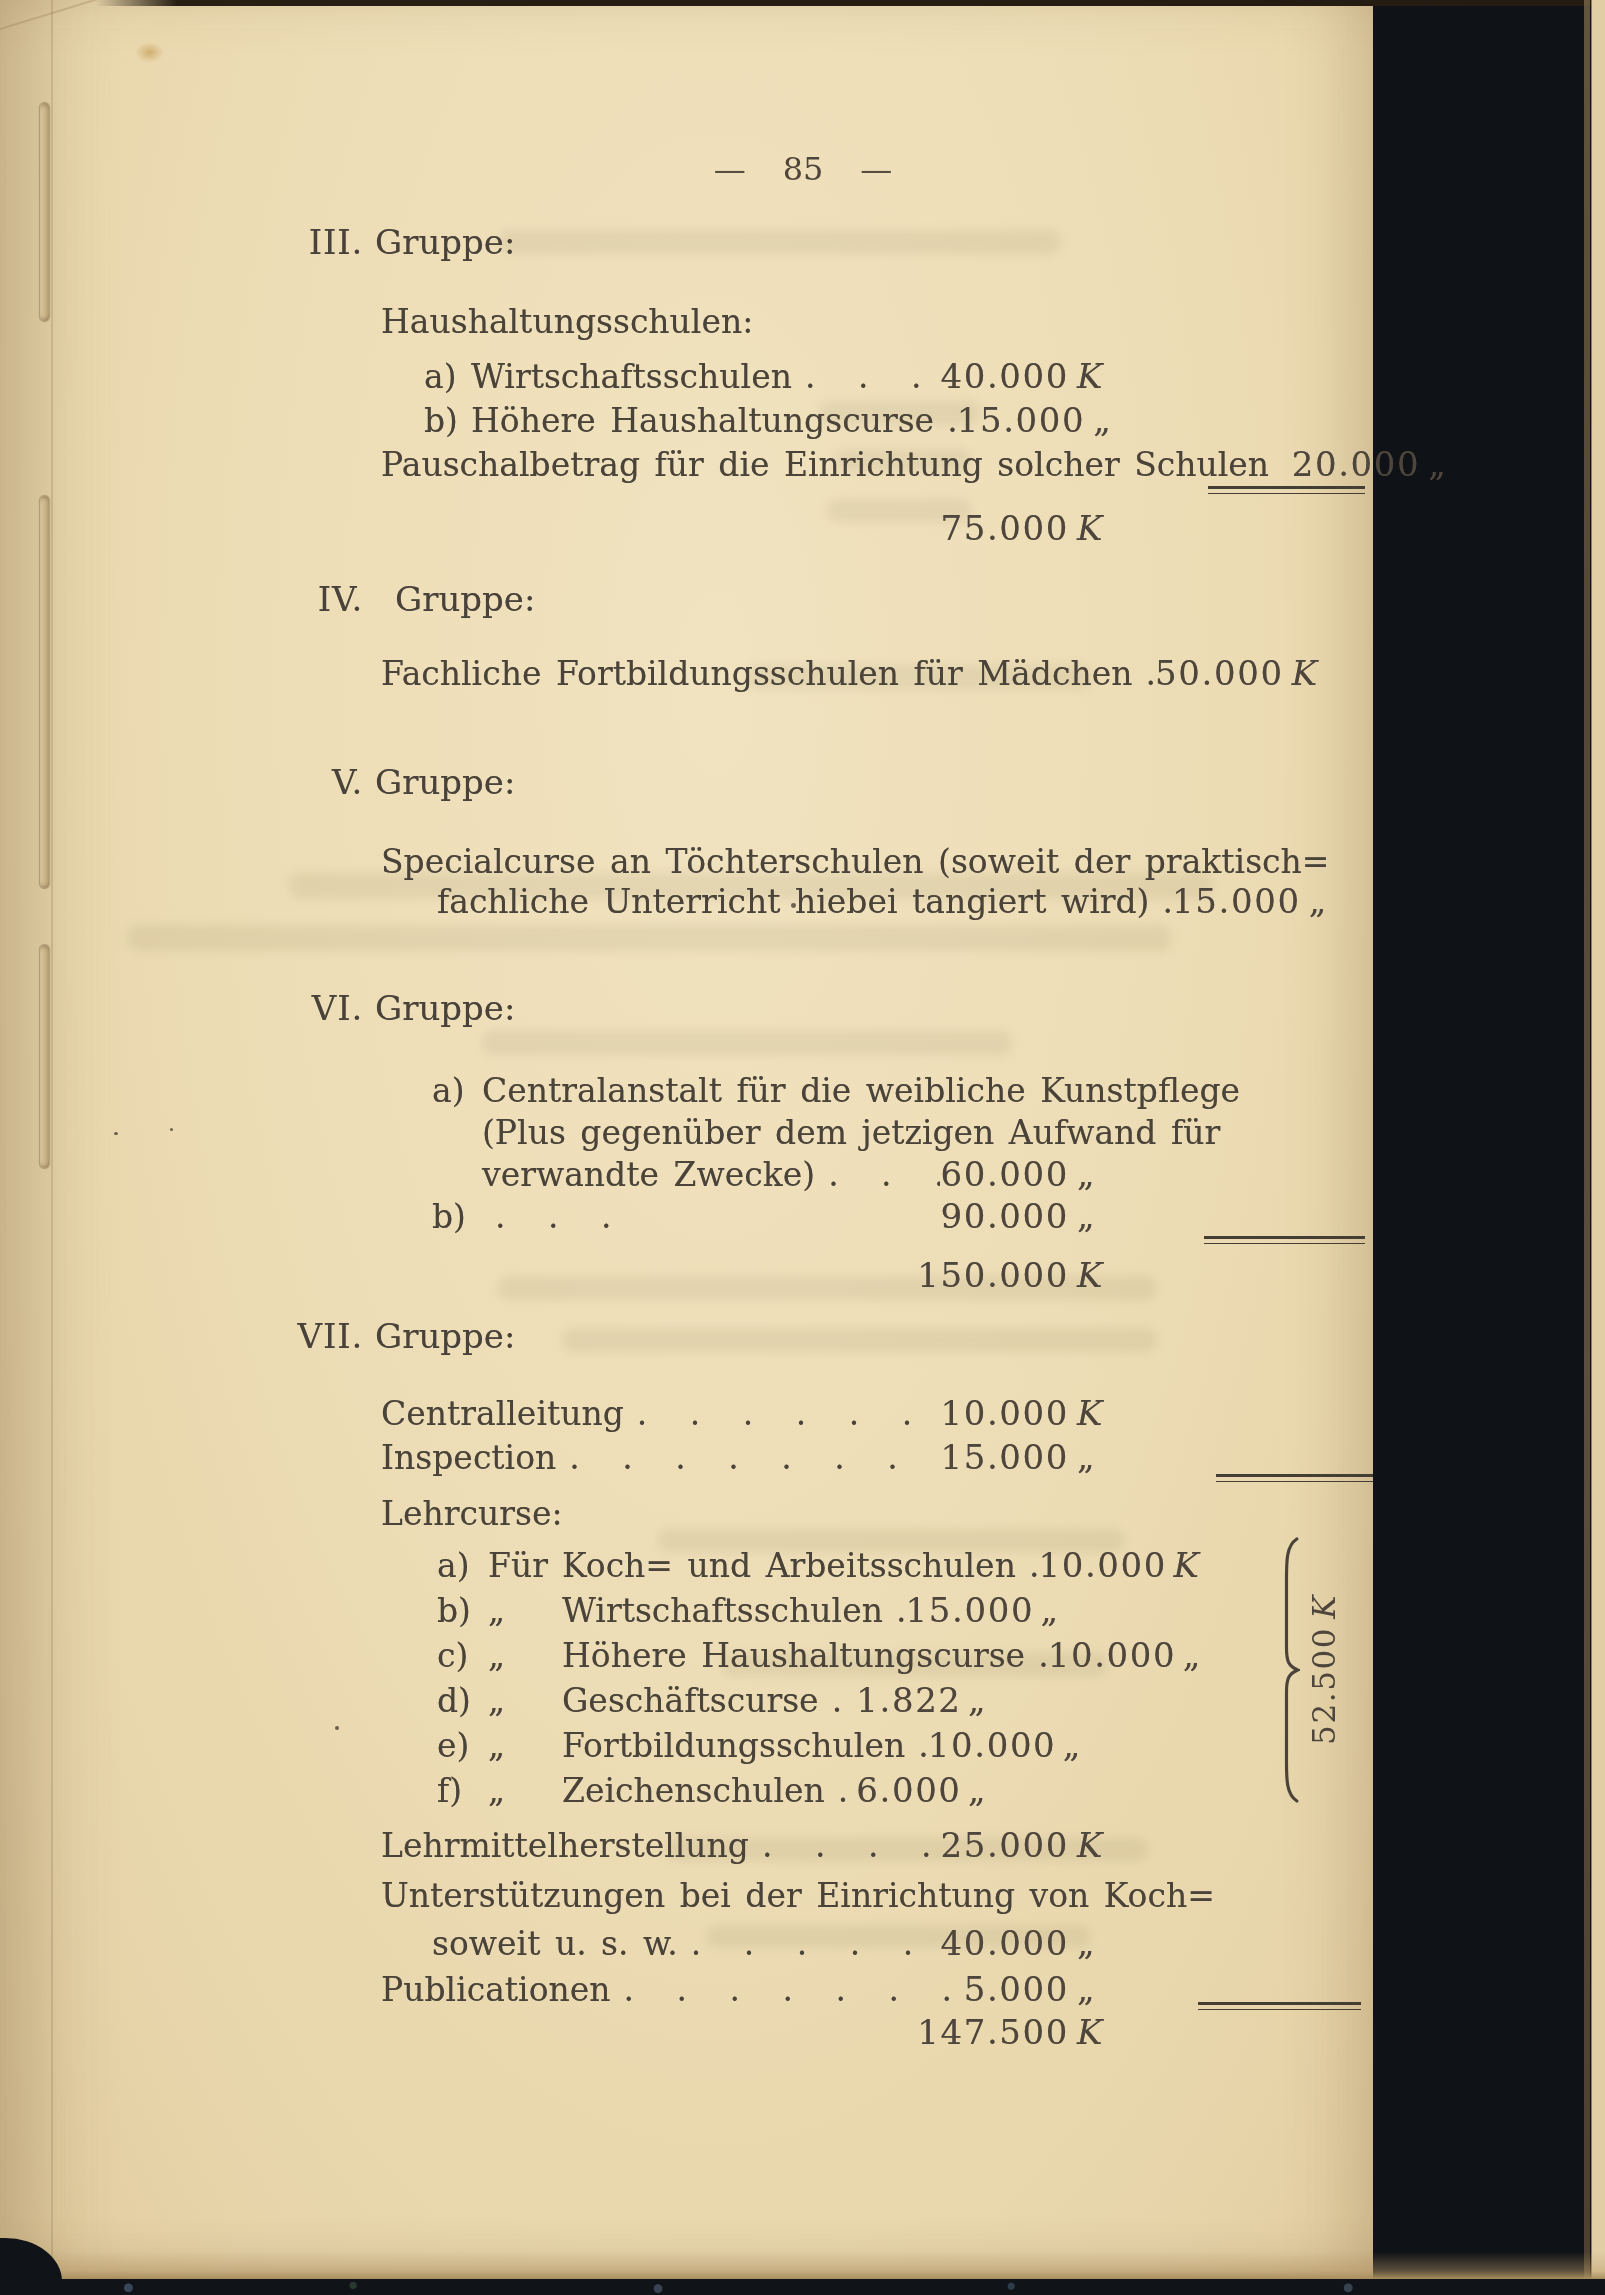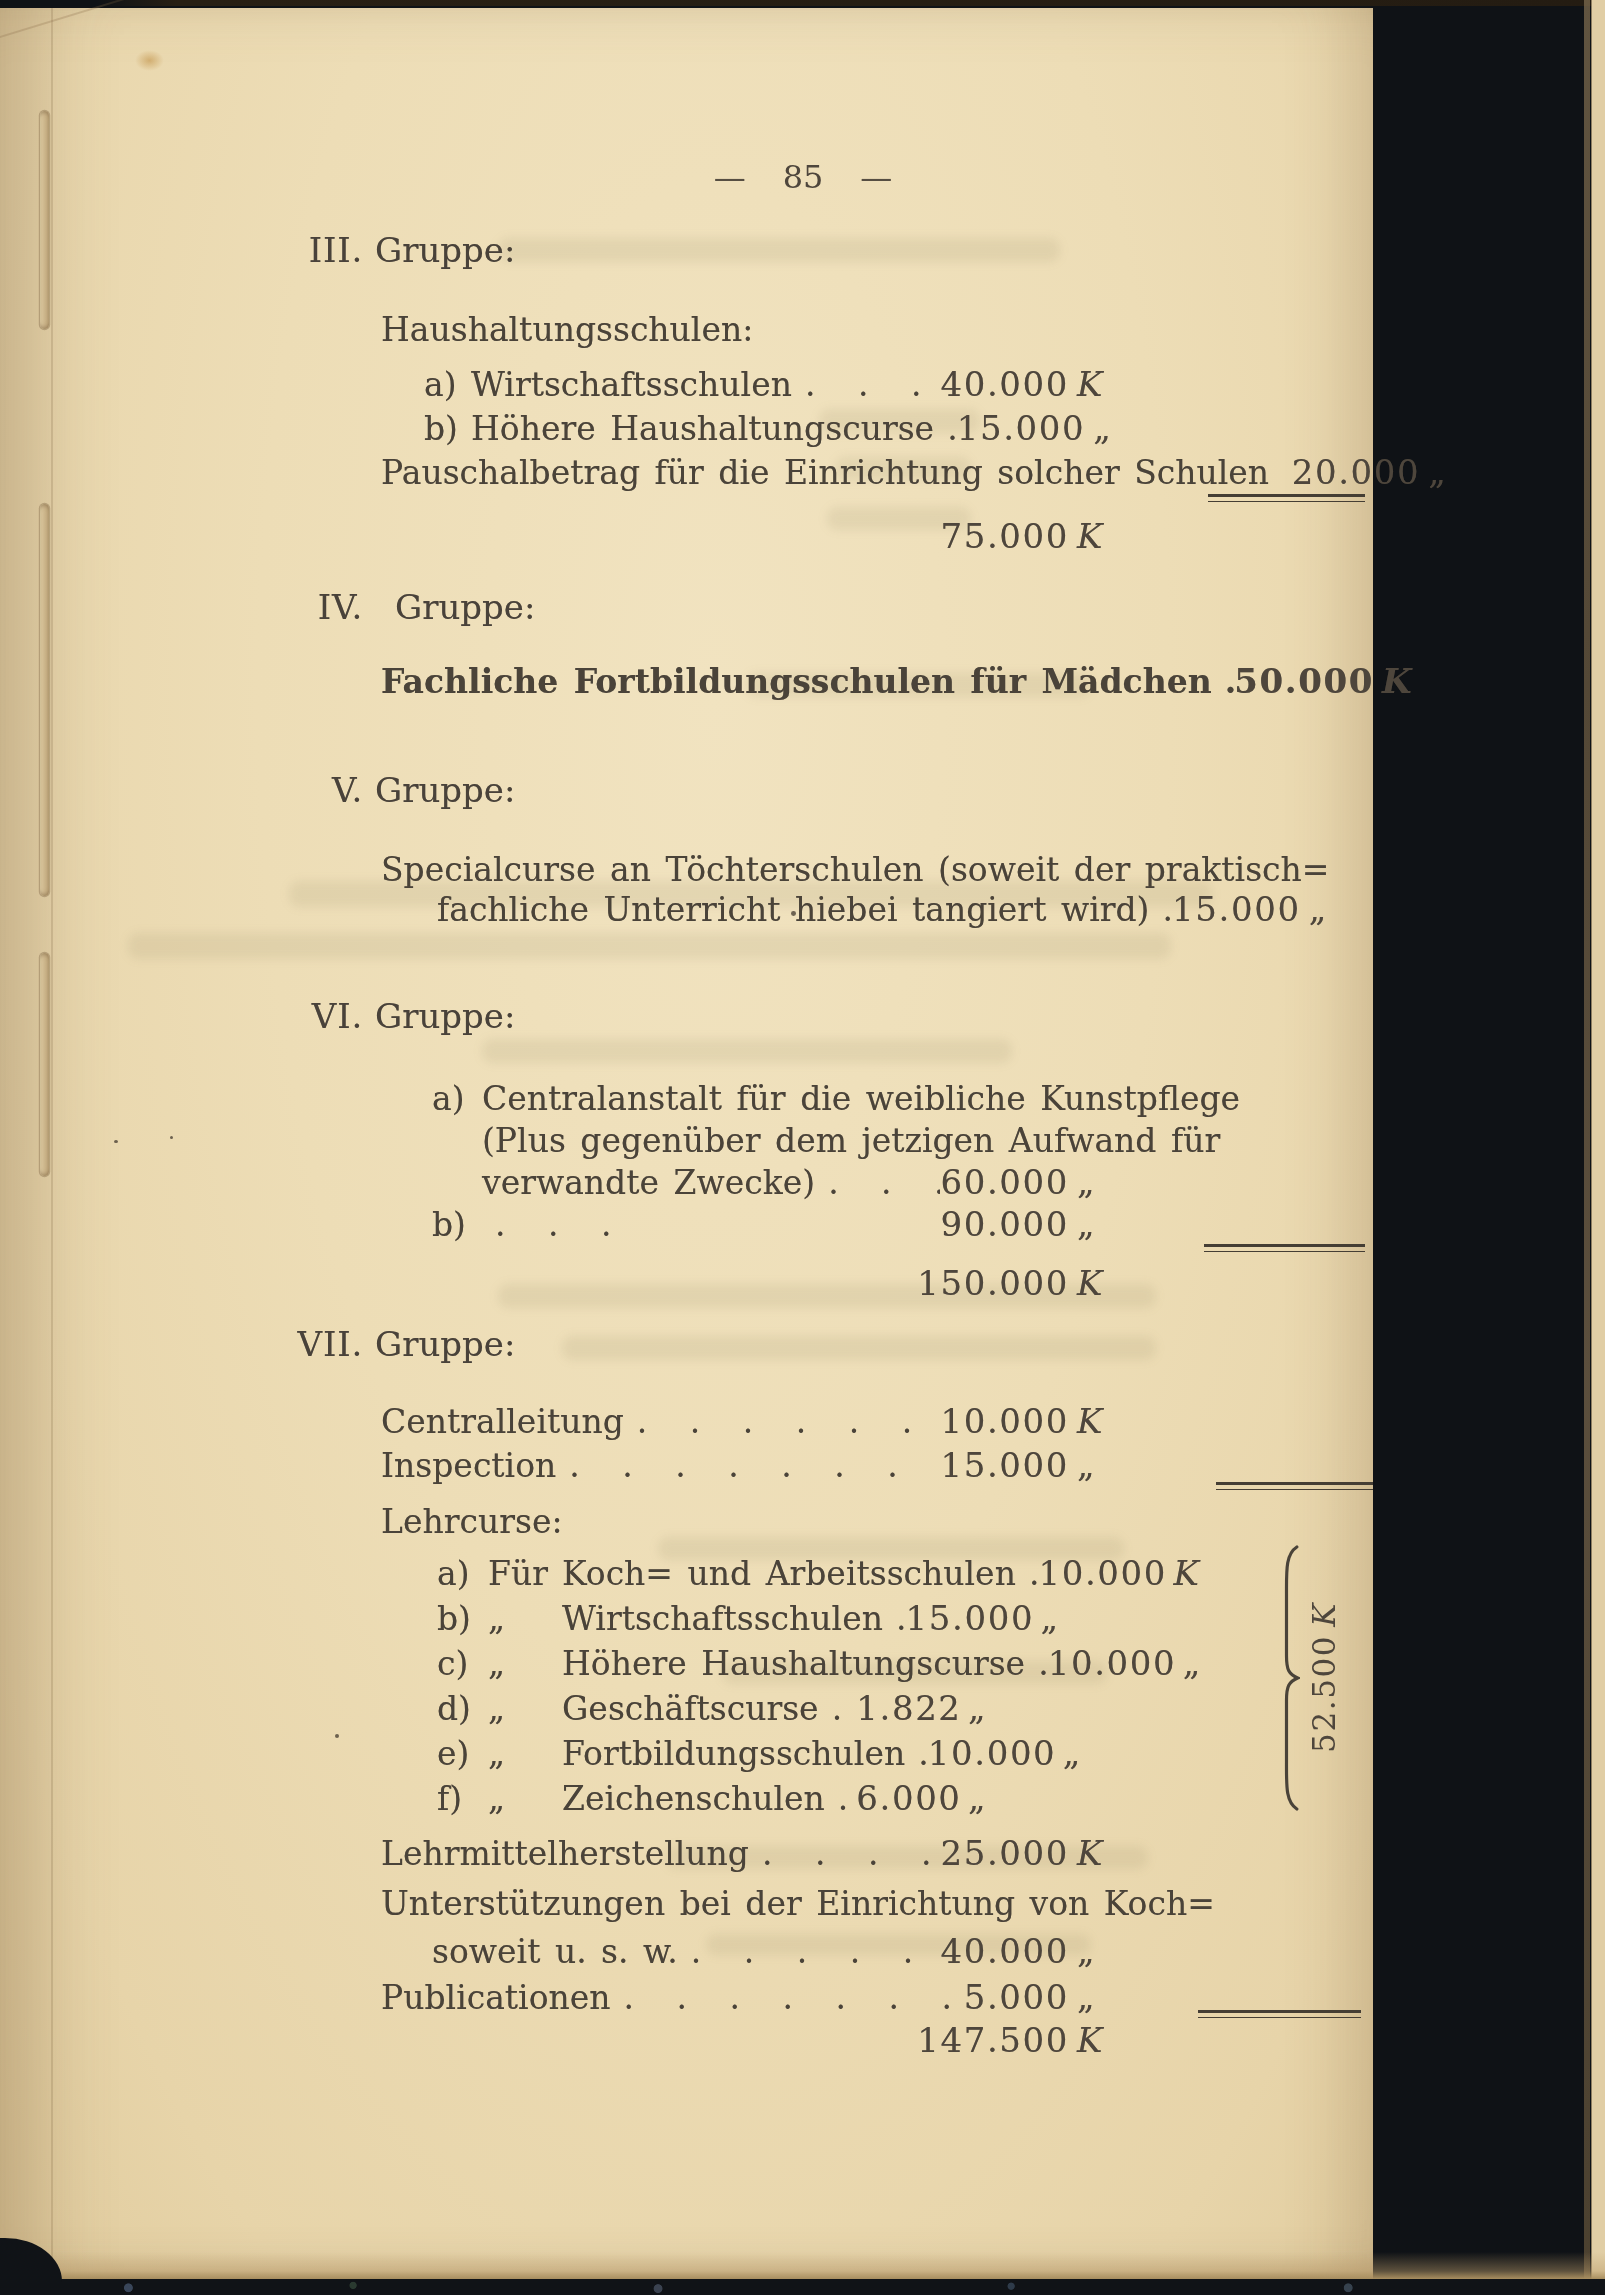--- a/index.html
+++ b/index.html
@@ -5,21 +5,20 @@
   html,body{margin:0;padding:0;}
   body{
     width:1605px;height:2295px;position:relative;overflow:hidden;
     background:#0f1216;
     font-family:"DejaVu Serif","Liberation Serif",serif;
   }
   .page{
     position:absolute;left:0;top:0;width:1373px;height:2281px;
     background:radial-gradient(ellipse at 52% 30%, #f1e3c0 0%, #edddb6 45%, #e7d4a9 82%, #e0cb9d 100%);
     border-bottom-left-radius:44px 24px;
-    margin-top:8px;
   }
   .vignette{
     position:absolute;inset:0;pointer-events:none;
     box-shadow:
       inset 104px 0 80px -68px rgba(112,82,46,.30),
       inset -76px 0 64px -52px rgba(112,82,46,.22),
       inset 0 -56px 48px -44px rgba(112,82,46,.32),
       inset 0 56px 56px -56px rgba(140,110,70,.18);
   }
   
@@ -151,21 +150,21 @@
   <div class="sumrule" style="left:1208px;top:486px;width:157px;"></div>
   <div class="total" style="top:507px;">
     <span class="num wide">75.000</span>
     <span class="unit k">K</span>
   </div>
 
   <div class="heading" style="left:225px;top:577px;gap:20px;">
     <span class="numeral">IV.</span>
     <span class="gr">Gruppe:</span>
   </div>
-  <div class="line" style="left:381px;right:249px;top:652px;font-weight:bold;">
+  <div class="line" style="left:381px;right:249px;top:652px;">
     <span class="lbl">Fachliche Fortbildungsschulen für Mädchen</span>
     <span class="dots">. .</span>
     <span class="num">50.000</span>
     <span class="unit k">K</span>
   </div>
 
   <div class="heading" style="left:225px;top:760px;">
     <span class="numeral">V.</span>
     <span class="gr">Gruppe:</span>
   </div>

